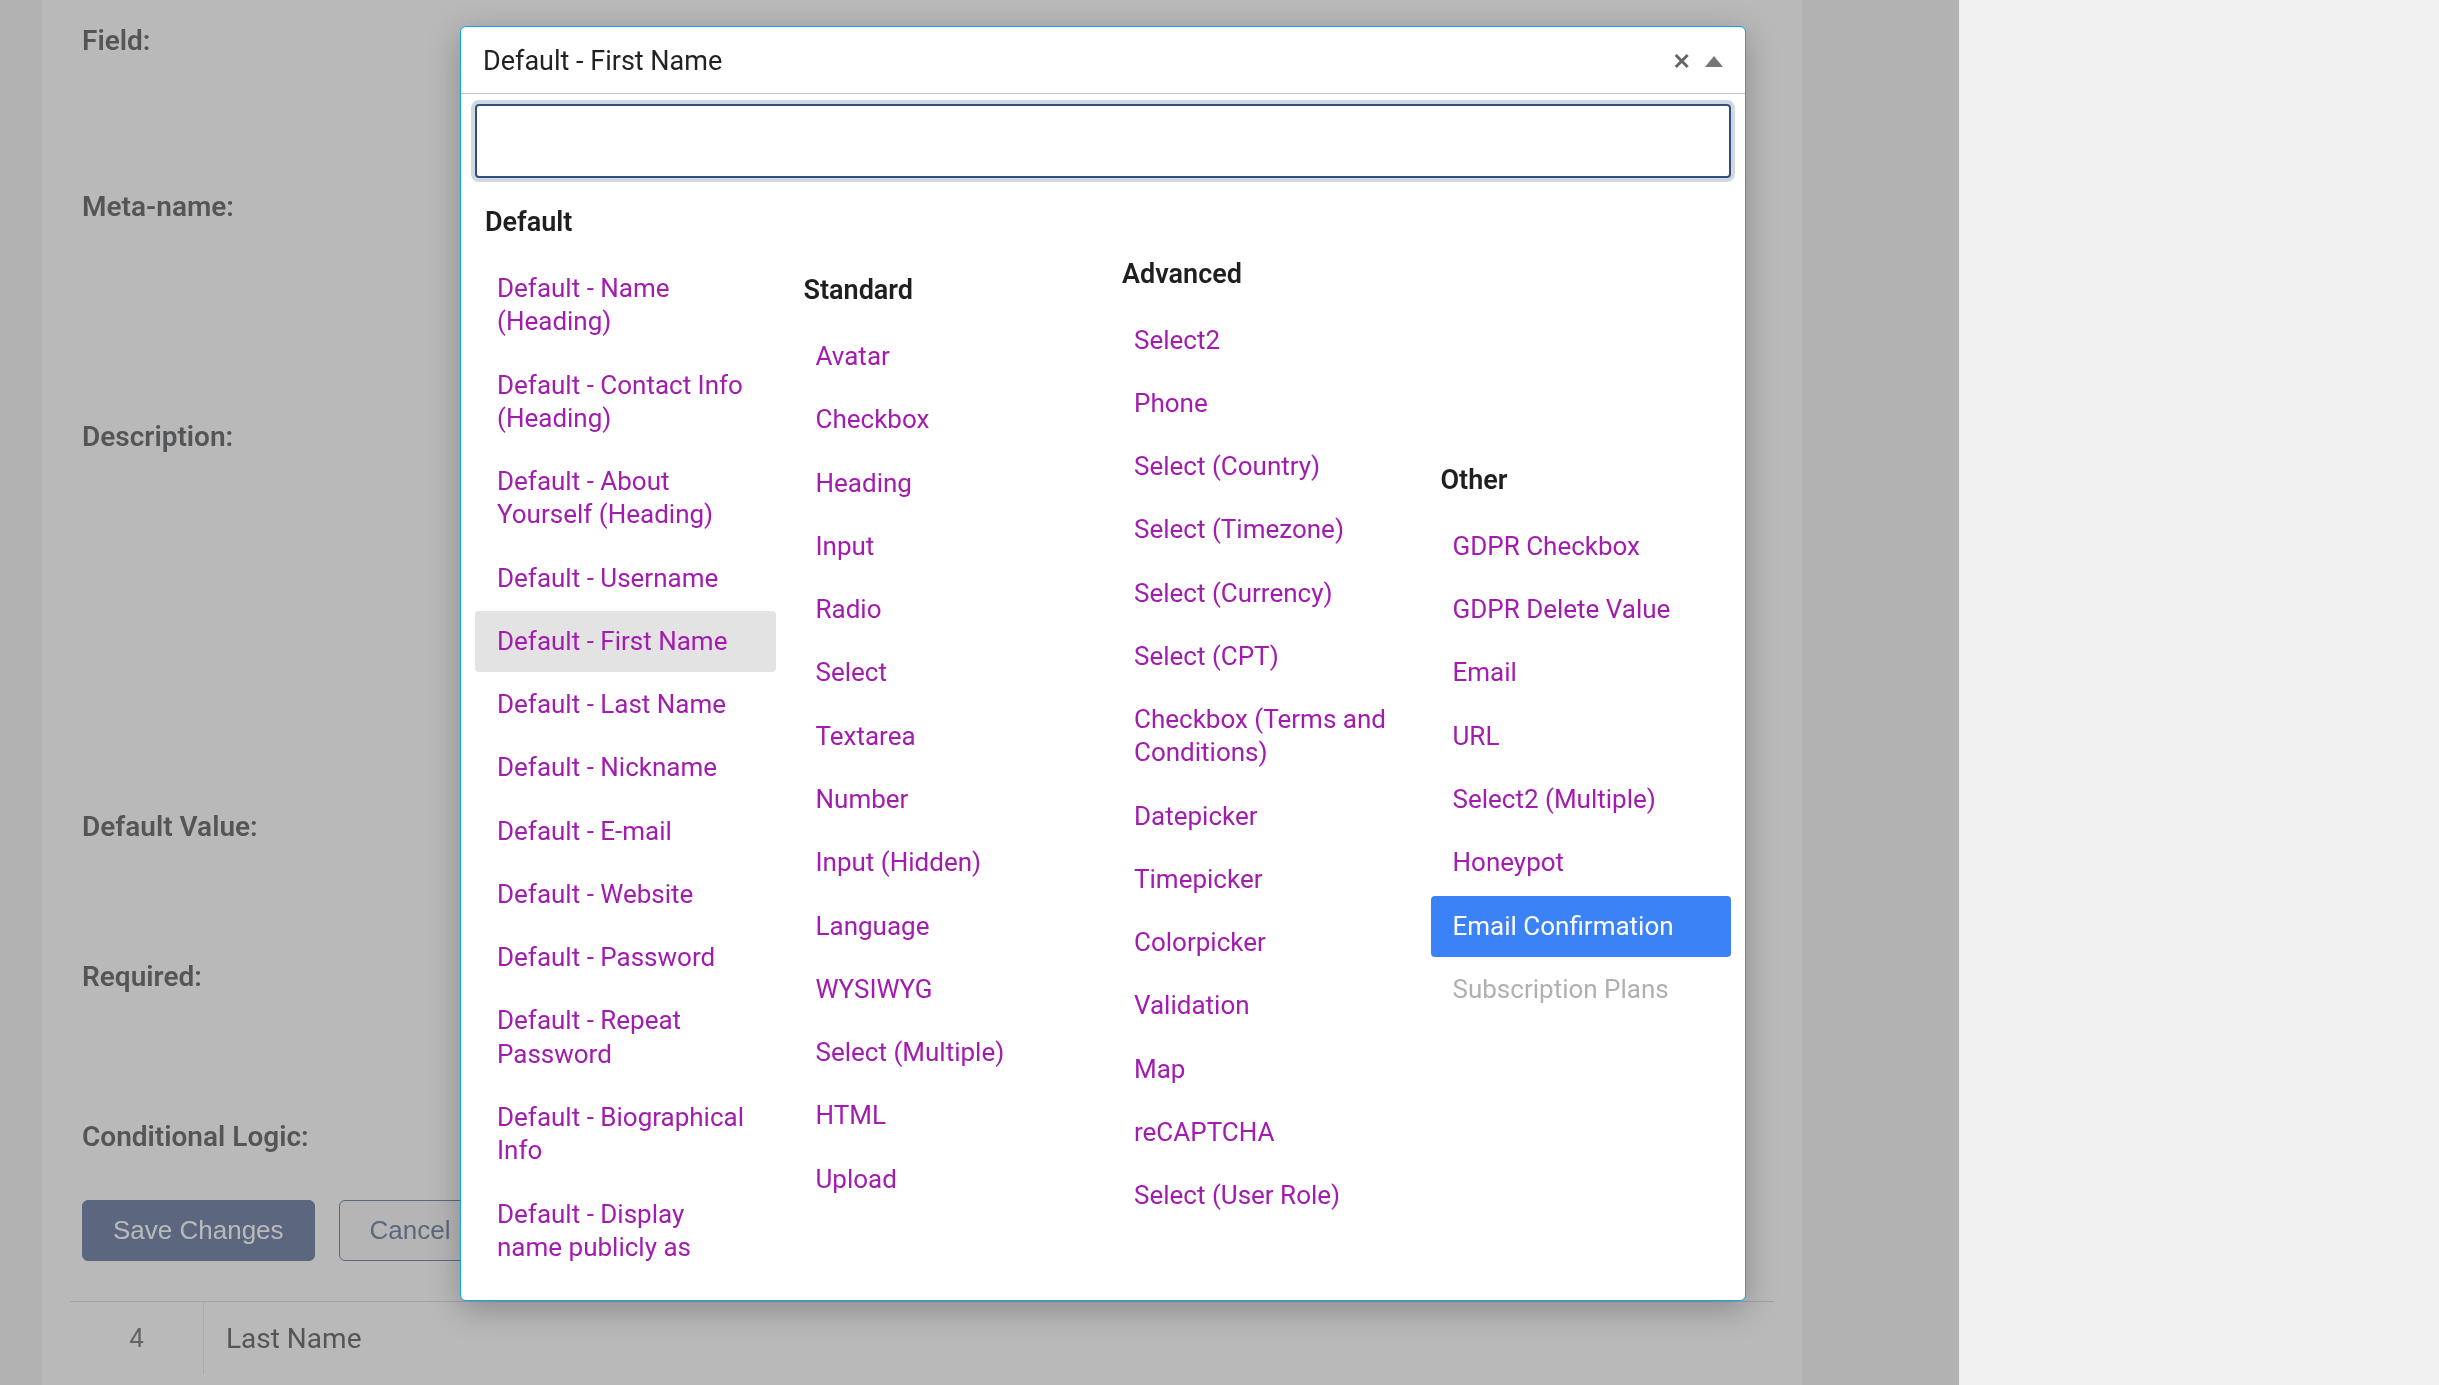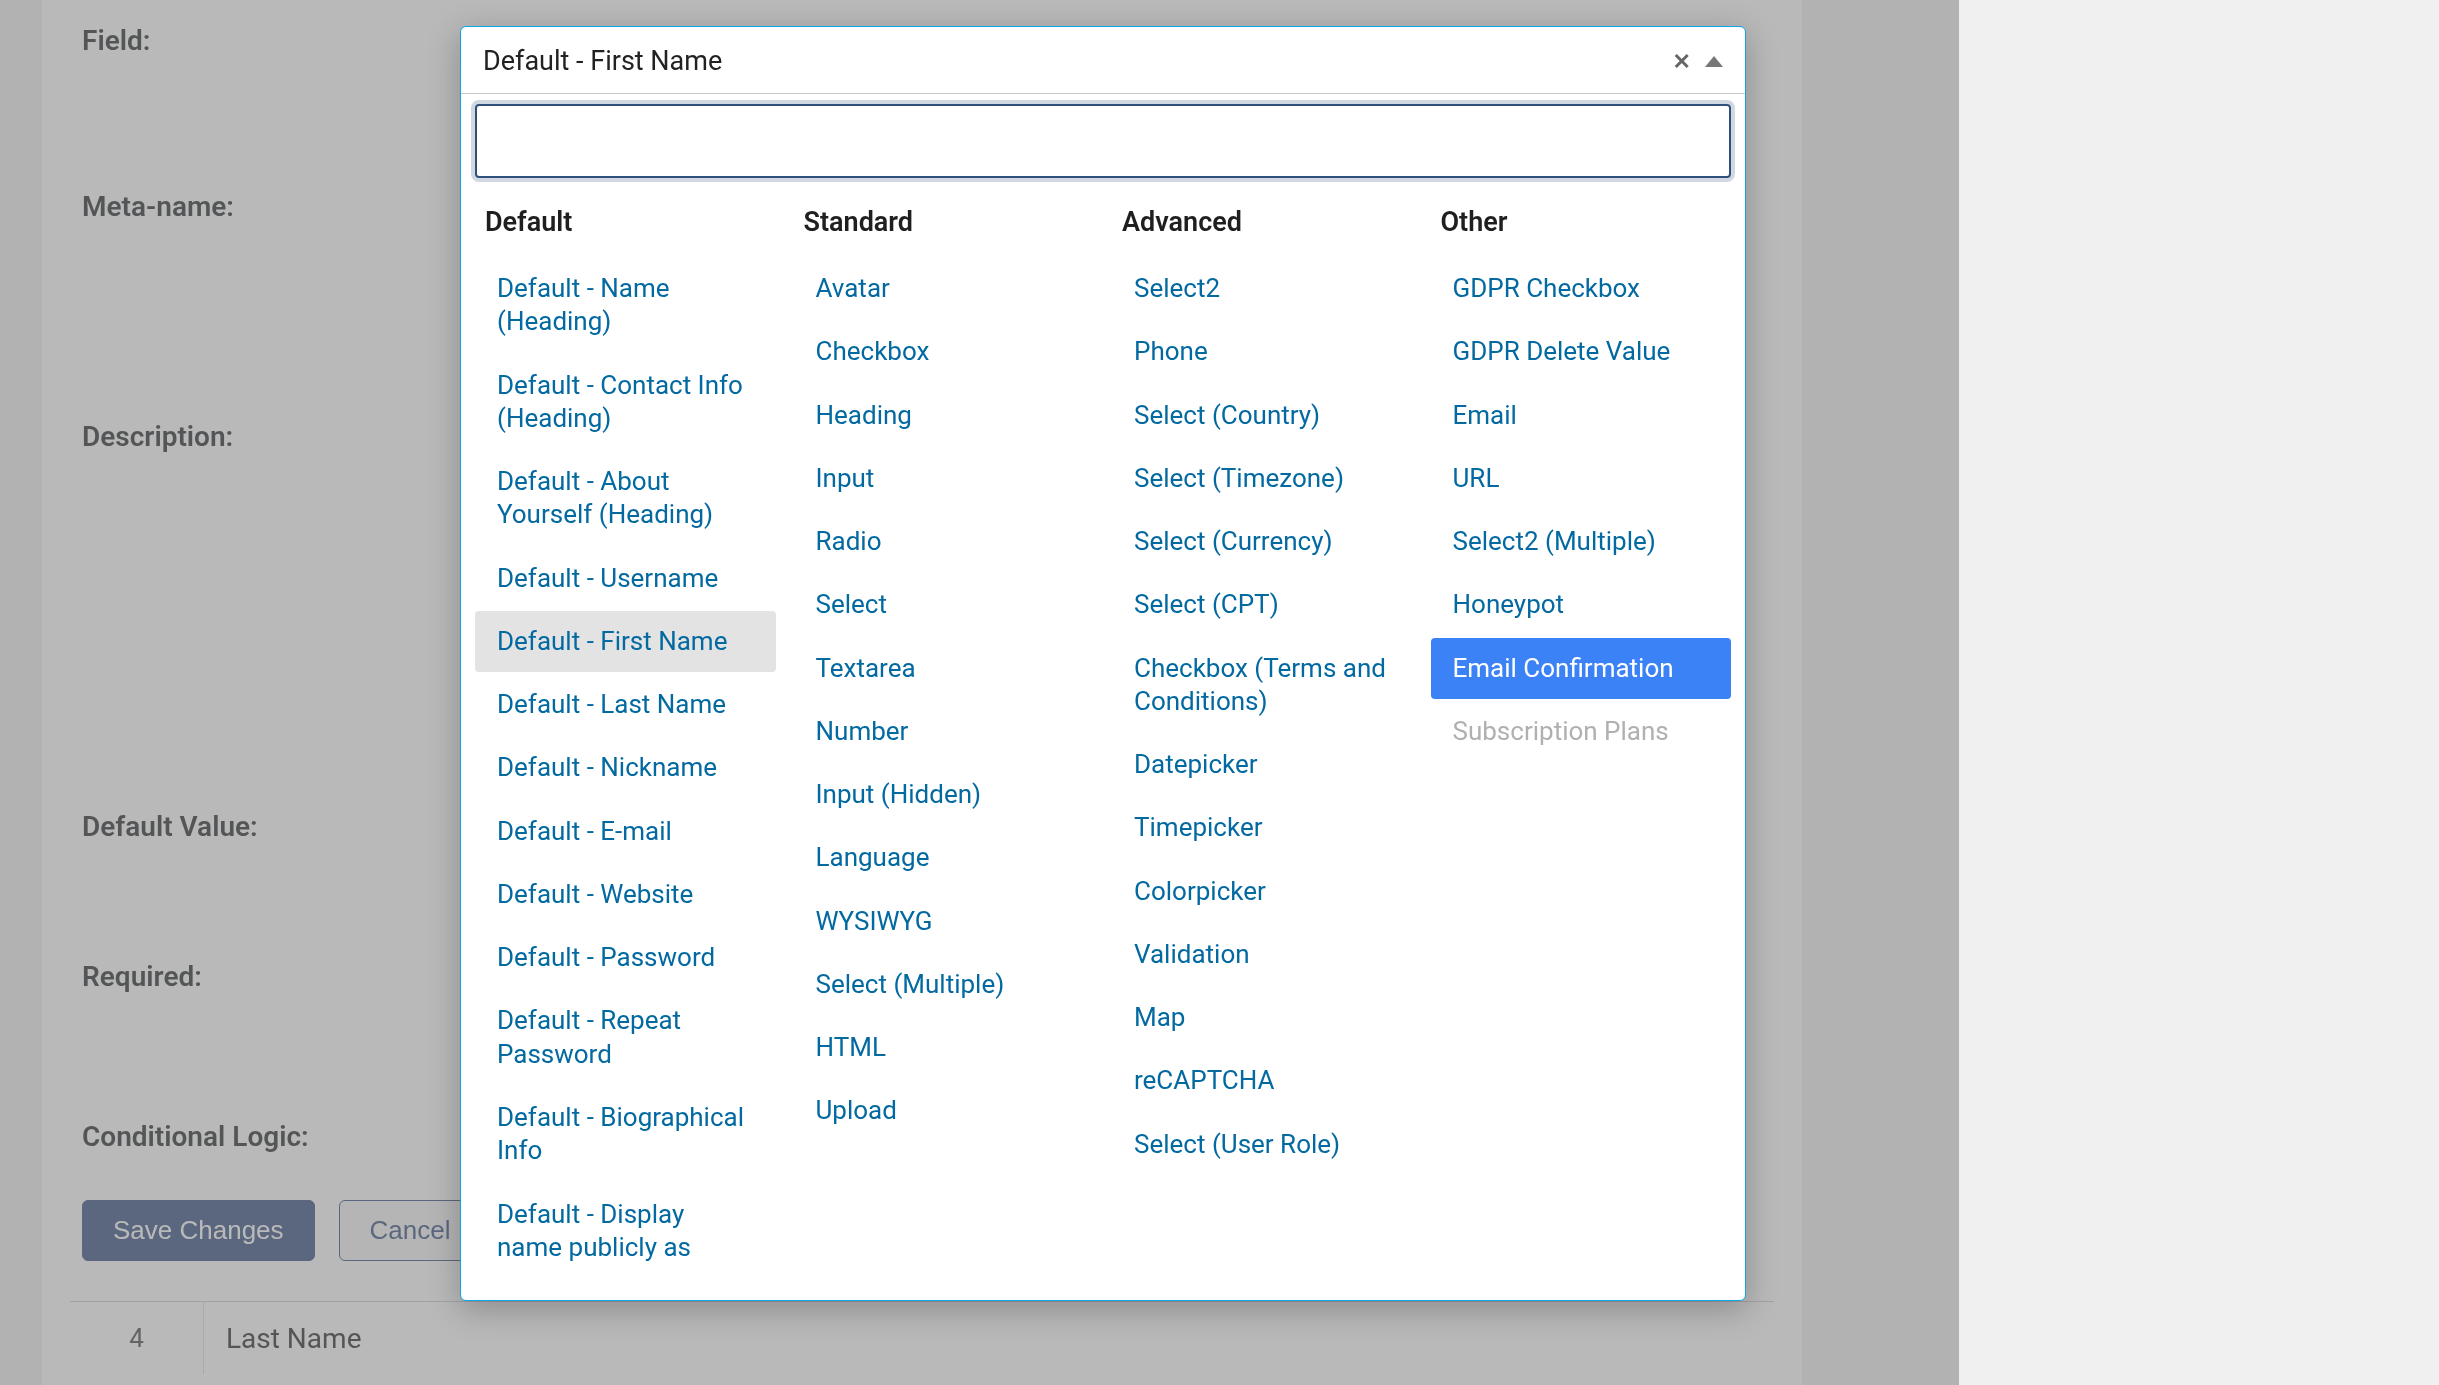--- a/index.html
+++ b/index.html
@@ -146,35 +146,36 @@
       border: 2px solid #2f4f7d;
       outline: 4px solid rgba(47,79,125,0.22);
       border-radius: 4px;
       font-size: 26px;
       padding: 0 16px;
     }
     .dd-columns {
       display: flex;
       gap: 6px;
       padding-top: 8px;
+      align-items: center;
     }
     .dd-column {
       flex: 1;
       min-width: 0;
       padding: 0 2px;
     }
     .dd-group-title {
       font-size: 27px;
       font-weight: 600;
       color: #1f1f1f;
       padding: 6px 14px 18px 14px;
     }
     .dd-option {
       font-size: 26px;
-      color: #0369a1;
+      color: #a21caf;
       padding: 14px 22px;
       border-radius: 4px;
       cursor: pointer;
       line-height: 1.28;
       margin: 2px 4px;
     }
     .dd-option.selected {
       background: #e3e3e3;
     }
     .dd-option.highlight {

